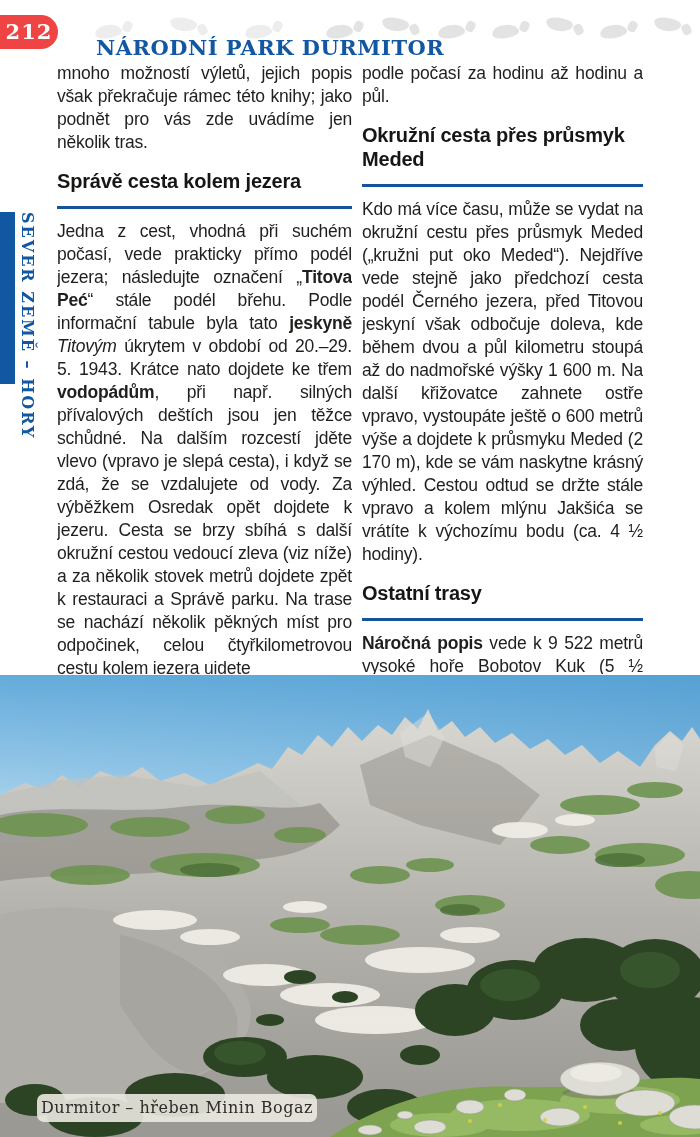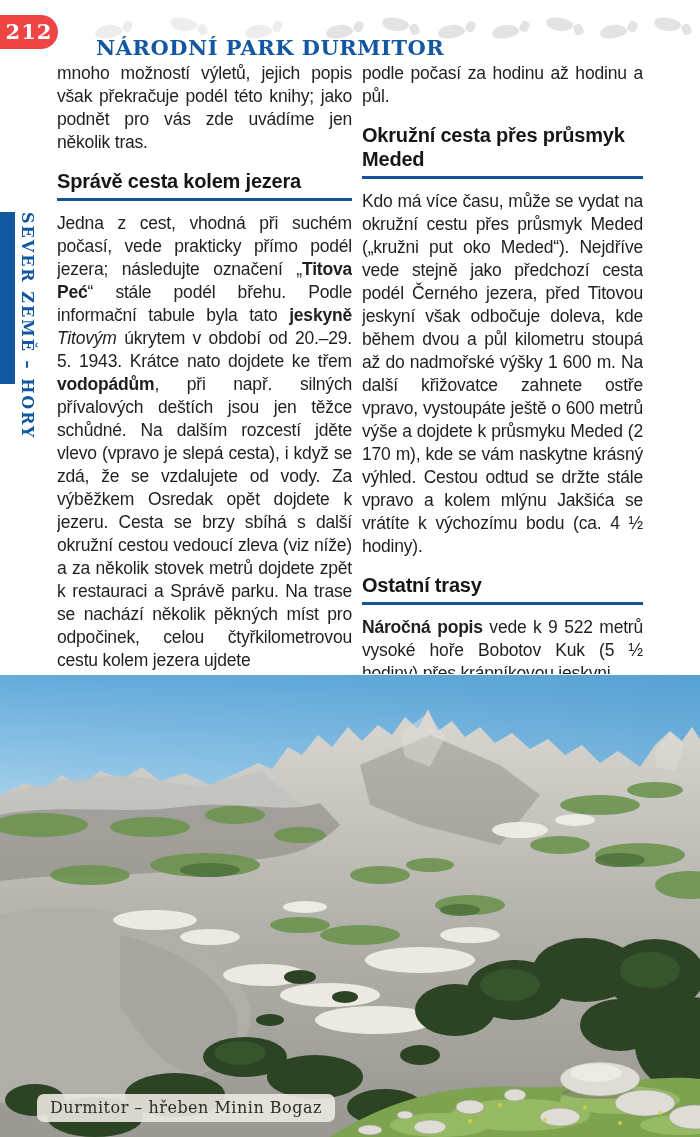--- a/index.html
+++ b/index.html
@@ -27,30 +27,30 @@
               color:#1257a2;font-family:"DejaVu Serif",serif;font-weight:bold;font-size:16px;
               letter-spacing:2px;display:flex;align-items:center;white-space:nowrap;}
 
   
   .col{position:absolute;top:62px;text-align:justify;font-size:17.5px;line-height:23px;
        letter-spacing:-0.2px;}
   .col-left{left:57px;width:295px;height:612px;overflow:hidden;}
   .col-right{left:362px;width:281px;height:612px;overflow:hidden;}
   .col p{margin:0;}
   .col h2{margin:13px 0 0 0;font-size:20px;line-height:24px;letter-spacing:-0.2px;color:#161614;
-          border-bottom:3px solid #15549a;padding-bottom:5px;text-align:left;}
+          border-bottom:3px solid #15549a;padding-bottom:13px;text-align:left;}
   .col h2 + p{margin-top:11px;}
   .col .h-gap{margin-top:15px;}
 
   
   .photo{position:absolute;left:0;top:675px;width:700px;height:462px;margin:0;}
   .photo svg{display:block;}
   .caption{position:absolute;left:37px;bottom:15px;background:rgba(236,233,225,0.9);
            color:#2e2c29;font-family:"DejaVu Serif",serif;font-size:16px;line-height:20px;
-           padding:4px 13px;border-radius:7px;letter-spacing:.5px;white-space:nowrap;}
+           padding:4px 4px;border-radius:7px;letter-spacing:.5px;white-space:nowrap;}
 </style>
 </head>
 <body>
 
 <div class="page">
 
   <div class="header">
     <span class="fp faint" style="left:95px">
         <span class="sole"></span>
         <span class="heel"></span>
@@ -92,21 +92,21 @@
         <span class="heel"></span>
       </span>
     <div class="pagenum">212</div>
     <h1 class="title">NÁRODNÍ PARK DURMITOR</h1>
   </div>
 
   <div class="side-bar"></div>
   <div class="side-label">SEVER ZEMĚ – HORY</div>
 
   <section class="col col-left">
-    <p><span>mnoho možností výletů, jejich popis však překračuje podél této knihy; jako podnět pro vás zde uvádíme jen několik tras.</span></p>
+    <p><span>mnoho možností výletů, jejich popis však překračuje rámec této knihy; jako podnět pro vás zde uvádíme jen několik tras.</span></p>
     <h2 class="h-gap">Správě cesta kolem jezera</h2>
     <p><span>Jedna z cest, vhodná při suchém počasí, vede prakticky přímo podél jezera; následujte označení „</span><b>Titova Peć</b><span>“ stále podél břehu. Podle informační tabule byla tato </span><b>jeskyně</b><span> </span><i>Titovým</i><span> úkrytem v období od 20.–29. 5. 1943. Krátce nato dojdete ke třem </span><b>vodopádům</b><span>, při např. silných přívalových deštích jsou jen těžce schůdné. Na dalším rozcestí jděte vlevo (vpravo je slepá cesta), i když se zdá, že se vzdalujete od vody. Za výběžkem Osredak opět dojdete k jezeru. Cesta se brzy sbíhá s další okružní cestou vedoucí zleva (viz níže) a za několik stovek metrů dojdete zpět k restauraci a Správě parku. Na trase se nachází několik pěkných míst pro odpočinek, celou čtyřkilometrovou cestu kolem jezera ujdete</span></p>
   </section>
 
   <section class="col col-right">
     <p><span>podle počasí za hodinu až hodinu a půl.</span></p>
     <h2 class="h-gap">Okružní cesta přes průsmyk Meded</h2>
     <p><span>Kdo má více času, může se vydat na okružní cestu přes průsmyk Meded („kružni put oko Meded“). Nejdříve vede stejně jako předchozí cesta podél Černého jezera, před Titovou jeskyní však odbočuje doleva, kde během dvou a půl kilometru stoupá až do nadmořské výšky 1 600 m. Na další křižovatce zahnete ostře vpravo, vystoupáte ještě o 600 metrů výše a dojdete k průsmyku Meded (2 170 m), kde se vám naskytne krásný výhled. Cestou odtud se držte stále vpravo a kolem mlýnu Jakšića se vrátíte k výchozímu bodu (ca. 4 ½ hodiny).</span></p>
     <h2 class="h-gap">Ostatní trasy</h2>
     <p><b>Náročná popis</b><span> vede k 9 522 metrů vysoké hoře Bobotov Kuk (5 ½ hodiny) přes krápníkovou jeskyni</span></p>

